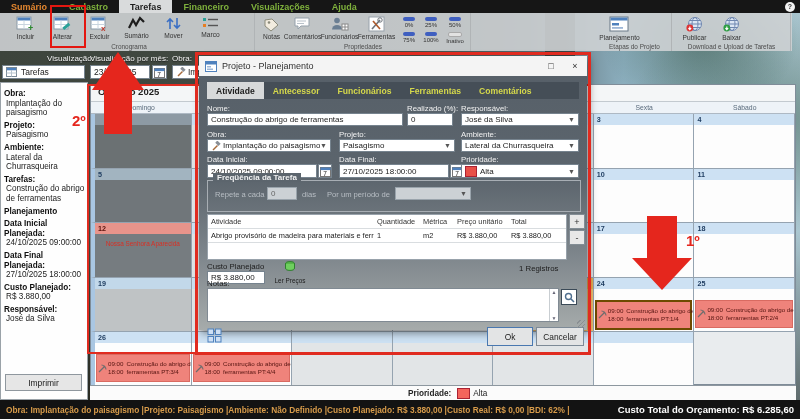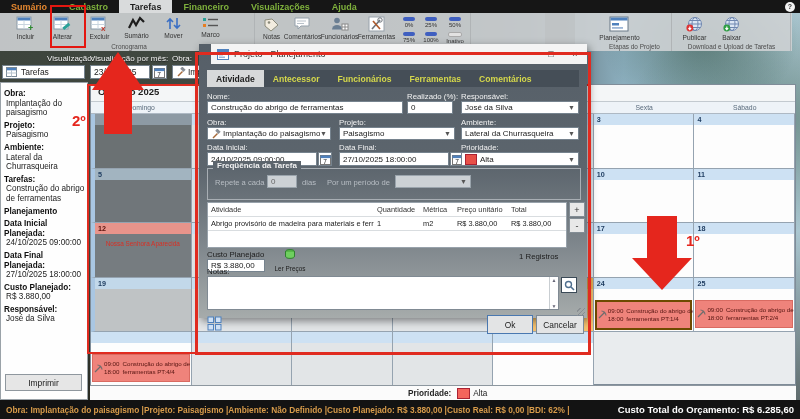--- a/index.html
+++ b/index.html
@@ -73,23 +73,23 @@
     display:flex;align-items:center;z-index:10;}
   #legend .ltxt{font-size:8.2px;font-weight:bold;color:#222;margin-left:318px;}
   #legend .sw{width:11px;height:9px;background:#f4645c;border:1px solid #a23;margin:0 3px 0 6px;}
   #legend .lval{font-size:8.2px;color:#222;}
   #statusbar{left:0;top:400px;width:800px;height:19px;background:#131313;display:flex;align-items:center;
     padding:0 6px;z-index:12;}
   .st-item{font-size:8.3px;font-weight:bold;color:#d79b4a;white-space:nowrap;}
   .st-item::after{content:" |";color:#d79b4a;}
   #st-total{margin-left:auto;font-size:9.5px;font-weight:bold;color:#fff;white-space:nowrap;}
   
-  #dialog{left:199px;top:44px;width:388px;height:274px;z-index:50;
+  #dialog{left:199px;top:56px;width:388px;height:274px;z-index:50;
     background:linear-gradient(180deg,#565f68 0%,#5c656d 45%,#7d858b 72%,#a6abab 100%);
-    box-shadow:2px 3px 8px rgba(0,0,0,.45);padding-left:12px;}
+    box-shadow:2px 3px 8px rgba(0,0,0,.45);}
   #dlg-title{height:20px;background:#f4f4f4;display:flex;align-items:center;padding:0 0 0 6px;}
   #dlg-title .t{font-size:9px;color:#333;margin-left:5px;}
   .wbtn{width:24px;height:20px;display:flex;align-items:center;justify-content:center;font-size:9px;color:#333;}
   #dlg-tabs{position:absolute;left:8px;top:26px;width:372px;height:17px;background:#454e57;display:flex;align-items:stretch;}
   .dtab{font-size:8.6px;font-weight:bold;padding:0 9px;display:flex;align-items:center;color:#d5d84b;}
   .dtab.sel{background:#d7d9da;color:#202020;}
   .dlbl{position:absolute;font-size:7.8px;color:#f2f2f2;}
   .dlbl.dk{color:#1d1d1d;}
   .dfld{position:absolute;background:#fff;border:1px solid #76838e;font-size:8px;color:#222;
     display:flex;align-items:center;padding:0 3px;box-sizing:border-box;}
@@ -516,20 +516,39 @@
             <div class="etimes">
               <div>09:00</div>
               <div>18:00</div>
             </div>
             <div class="elines">
               <div>Construção do abrigo de</div>
               <div>ferramentas PT:2/4</div>
             </div>
           </div>
         </div>
+        <div class="cell c0">
+          <div class="dayhead">26</div>
+          <div class="event">
+            <span class="ic ticon">
+              <svg xmlns="http://www.w3.org/2000/svg" width="9" height="9" viewBox="0 0 9 9">
+                <path d="M1 8 L7 2" stroke="#6d6d6d" stroke-width="1.2"></path>
+                <path d="M3.5 1 C5.5 1 8 3.5 8 5.5" stroke="#6d6d6d" fill="none" stroke-width="1.1"></path>
+              </svg>
+            </span>
+            <div class="etimes">
+              <div>09:00</div>
+              <div>18:00</div>
+            </div>
+            <div class="elines">
+              <div>Construção do abrigo de</div>
+              <div>ferramentas PT:3/4</div>
+            </div>
+          </div>
+        </div>
         <div class="cell">
           <div class="dayhead"></div>
           <div class="event">
             <span class="ic ticon">
               <svg xmlns="http://www.w3.org/2000/svg" width="9" height="9" viewBox="0 0 9 9">
                 <path d="M1 8 L7 2" stroke="#6d6d6d" stroke-width="1.2"></path>
                 <path d="M3.5 1 C5.5 1 8 3.5 8 5.5" stroke="#6d6d6d" fill="none" stroke-width="1.1"></path>
               </svg>
             </span>
             <div class="etimes">

